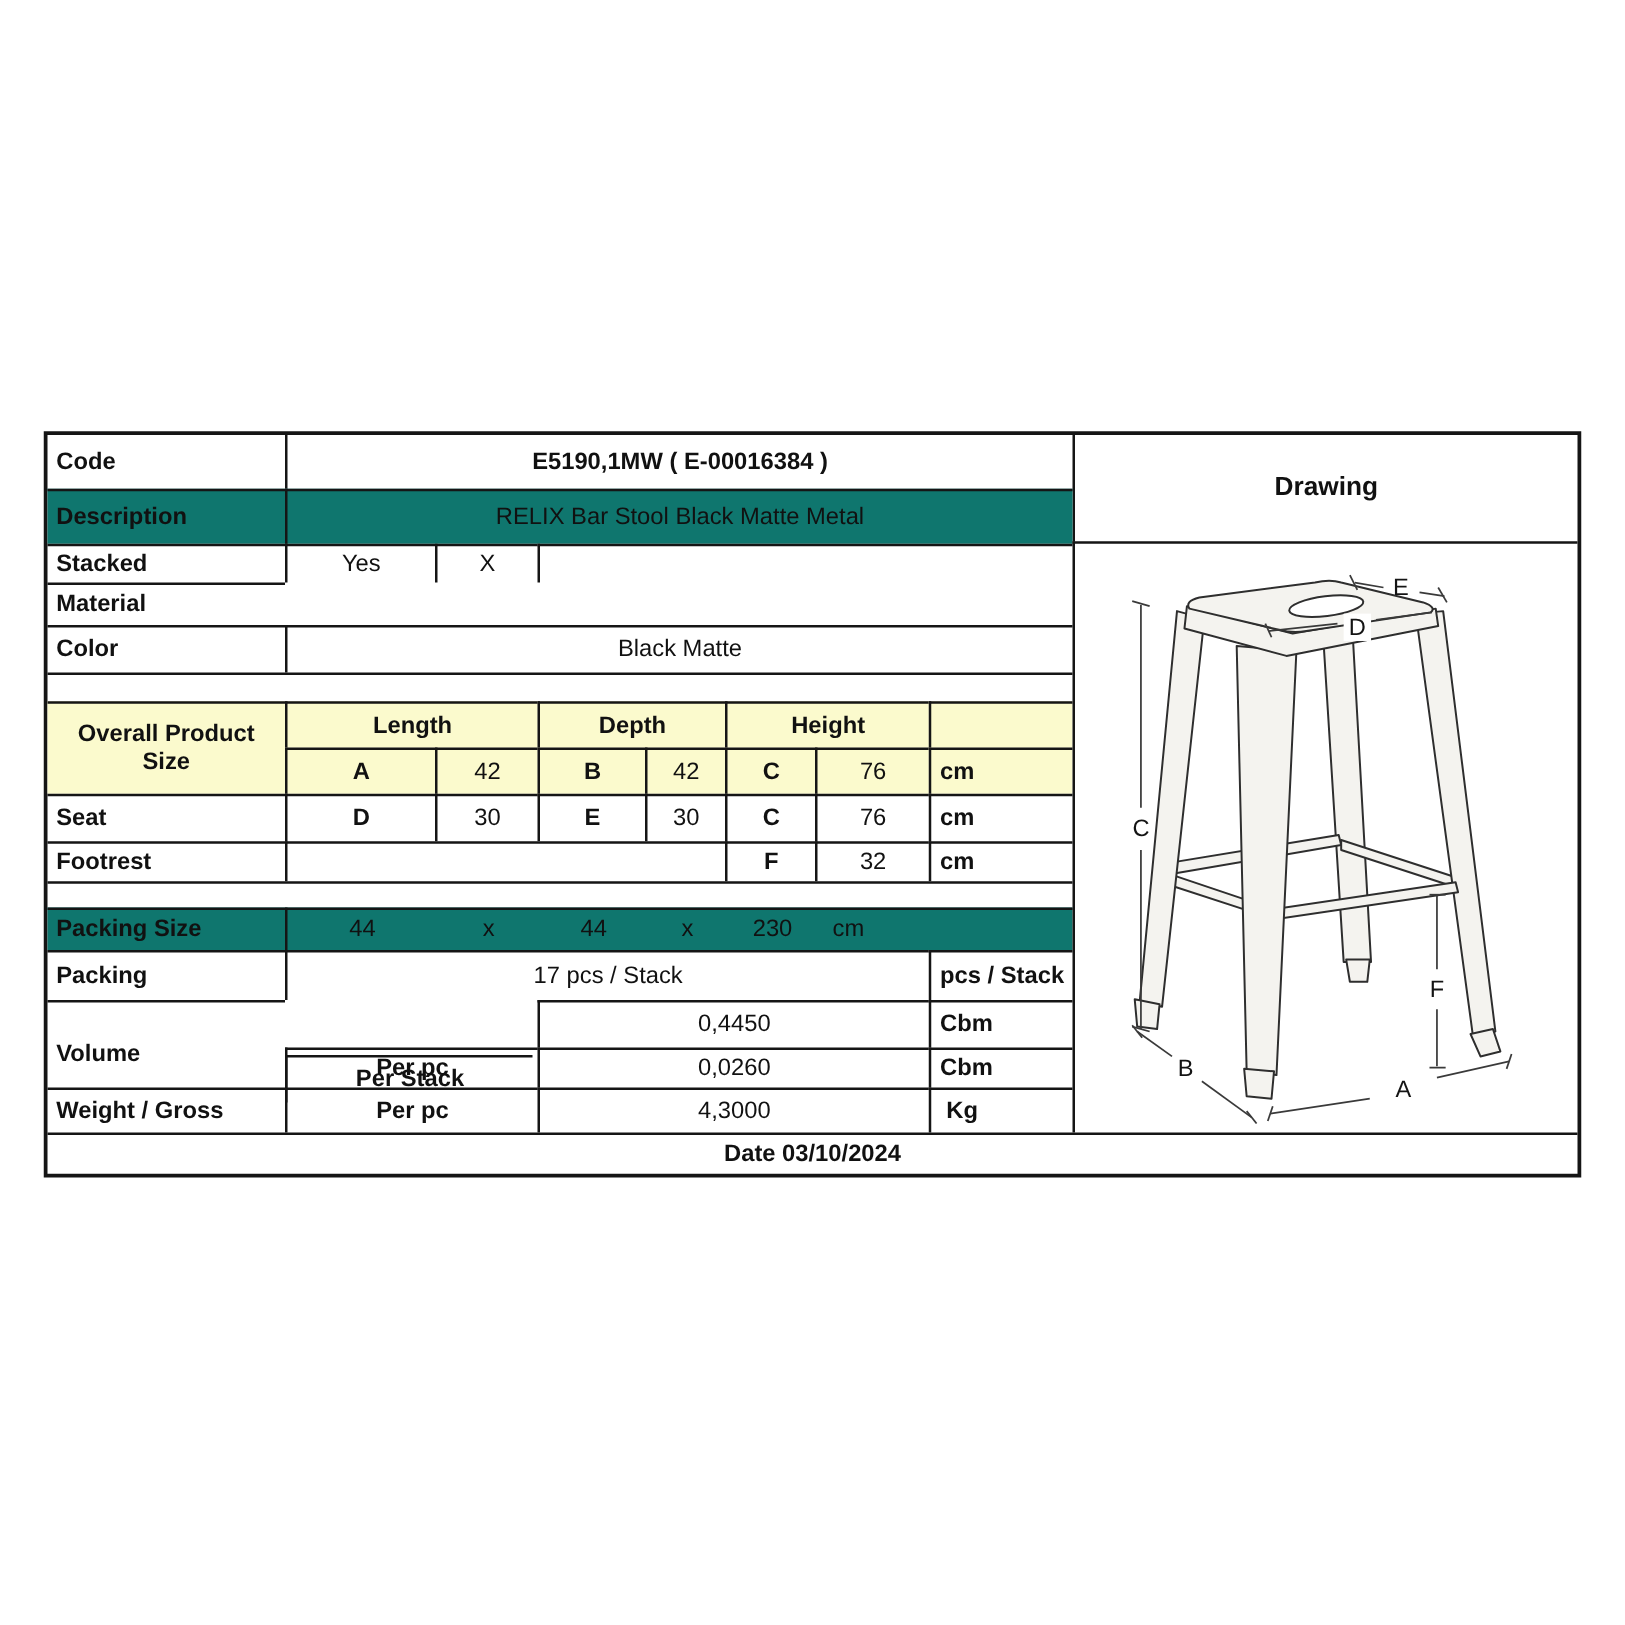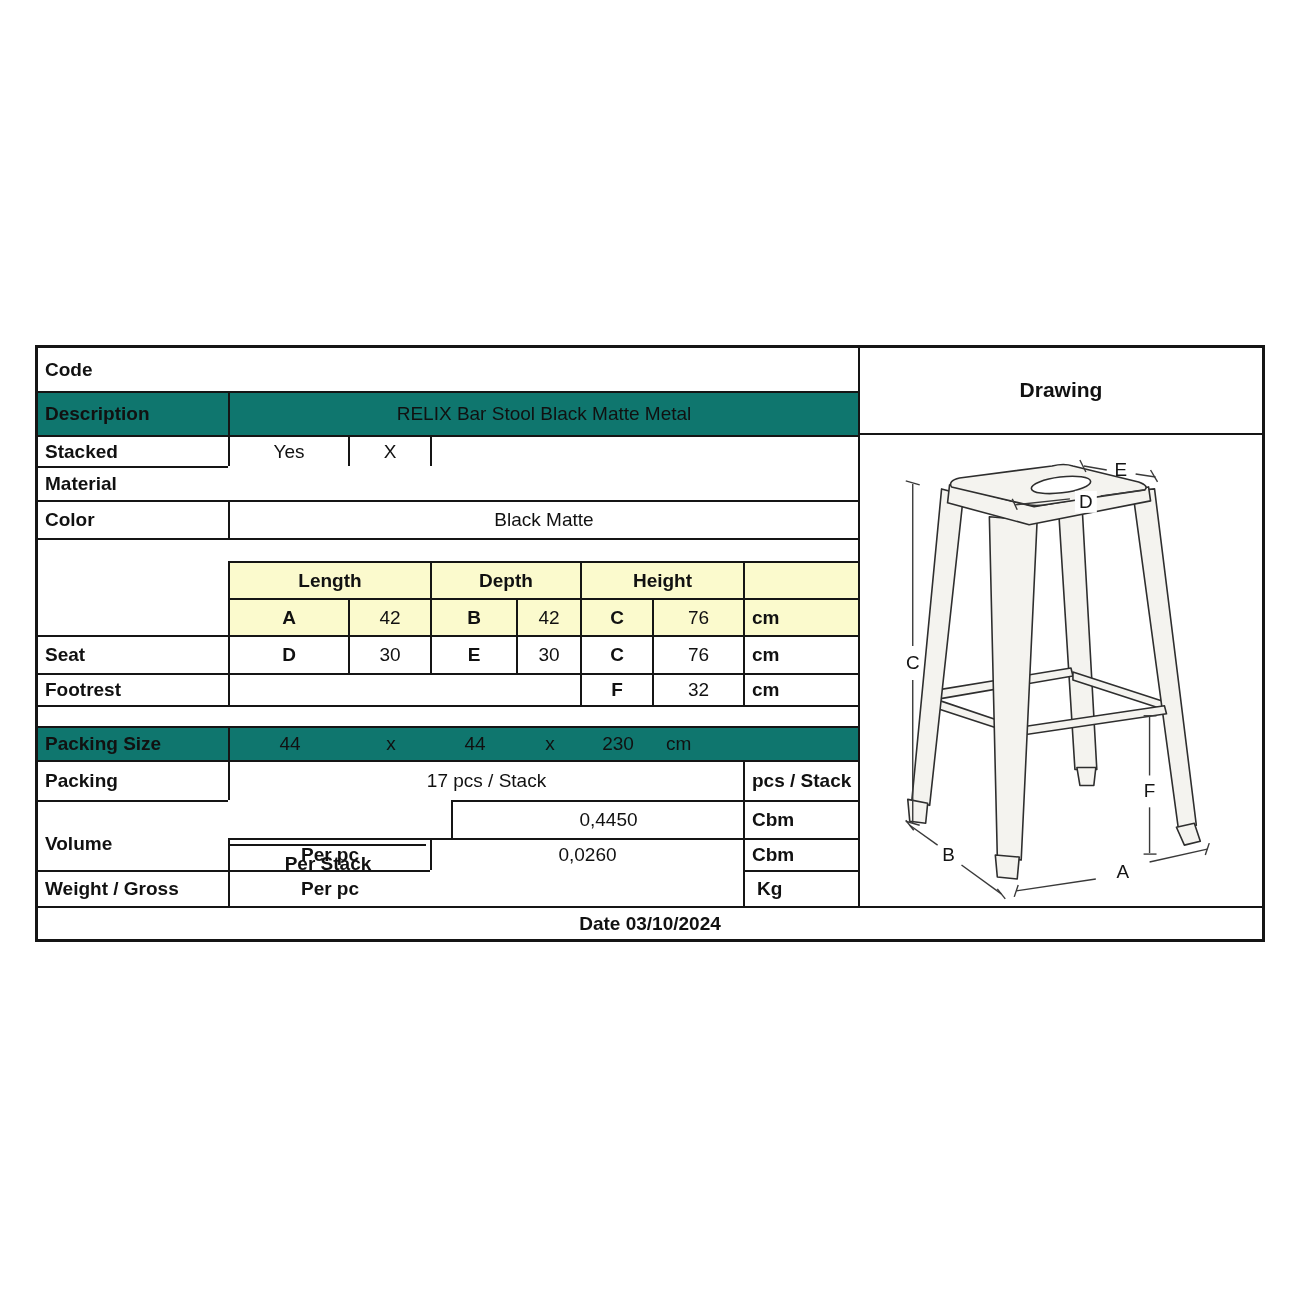--- a/index.html
+++ b/index.html
@@ -25,37 +25,39 @@
 </style>
 </head>
 <body>
 
 <div class="sheet">
 
 
   <div class="tbl">
 
     <div class="cell lab" style="left:0;top:0;width:190px;height:43px;">Code</div>
+    <div class="cell bl bold" style="left:190px;top:0;width:630px;height:43px;">E5190,1MW ( E-00016384 )</div>
     <div class="cell bl drawing-title" style="left:820px;top:0;width:404px;height:85px;">Drawing</div>
 
     <div class="cell bt lab gray" style="left:0;top:43px;width:190px;height:44px;">Description</div>
     <div class="cell bt bl gray" style="left:190px;top:43px;width:630px;height:44px;">RELIX Bar Stool Black Matte Metal</div>
 
     <div class="cell bt lab" style="left:0;top:87px;width:190px;height:31px;">Stacked</div>
     <div class="cell bt bl" style="left:190px;top:87px;width:120px;height:31px;">Yes</div>
     <div class="cell bt bl" style="left:310px;top:87px;width:82px;height:31px;">X</div>
     <div class="cell bt bl" style="left:392px;top:87px;width:428px;height:31px;"></div>
 
     <div class="cell bt lab" style="left:0;top:118px;width:190px;height:34px;">Material</div>
 
     <div class="cell bt lab" style="left:0;top:152px;width:190px;height:38px;">Color</div>
     <div class="cell bt bl" style="left:190px;top:152px;width:630px;height:38px;">Black Matte</div>
 
     <div class="cell bt" style="left:0;top:190px;width:820px;height:23px;"></div>
 
+    <div class="cell bt yellow bold ctr2" style="left:0;top:213px;width:190px;height:74px;padding:0 6px;">Overall Product Size</div>
     <div class="cell bt bl yellow bold" style="left:190px;top:213px;width:202px;height:37px;">Length</div>
     <div class="cell bt bl yellow bold" style="left:392px;top:213px;width:150px;height:37px;">Depth</div>
     <div class="cell bt bl yellow bold" style="left:542px;top:213px;width:163px;height:37px;">Height</div>
     <div class="cell bt bl yellow" style="left:705px;top:213px;width:115px;height:37px;"></div>
 
     <div class="cell bt bl yellow bold" style="left:190px;top:250px;width:120px;height:37px;">A</div>
     <div class="cell bt bl yellow" style="left:310px;top:250px;width:82px;height:37px;">42</div>
     <div class="cell bt bl yellow bold" style="left:392px;top:250px;width:86px;height:37px;">B</div>
     <div class="cell bt bl yellow" style="left:478px;top:250px;width:64px;height:37px;">42</div>
     <div class="cell bt bl yellow bold" style="left:542px;top:250px;width:72px;height:37px;">C</div>
@@ -88,28 +90,29 @@
       <span class="ps-col" style="width:72px;">230</span>
       <span class="ps-col" style="width:91px;justify-content:flex-start;padding-left:12px;">cm</span>
     </div>
 
     <div class="cell bt lab" style="left:0;top:412px;width:190px;height:40px;">Packing</div>
     <div class="cell bt bl" style="left:190px;top:412px;width:515px;height:40px;">17 pcs / Stack</div>
     <div class="cell bt bl bold leftal" style="left:705px;top:412px;width:115px;height:40px;">pcs / Stack</div>
 
     <div class="cell bt lab" style="left:0;top:452px;width:190px;height:86px;">Volume</div>
     <div class="cell bt bl bold" style="left:190px;top:452px;width:198px;height:38px;margin-top:44px;">Per Stack</div>
-    <div class="cell bt bl" style="left:392px;top:452px;width:313px;height:38px;margin-left:21px;">0,4450</div>
+    <div class="cell bt bl" style="left:392px;top:452px;width:313px;height:38px;">0,4450</div>
     <div class="cell bt bl bold leftal" style="left:705px;top:452px;width:115px;height:38px;">Cbm</div>
     <div class="cell bt bl bold" style="left:190px;top:490px;width:202px;height:32px;">Per pc</div>
     <div class="cell bt bl" style="left:392px;top:490px;width:313px;height:32px;">0,0260</div>
     <div class="cell bt bl bold leftal" style="left:705px;top:490px;width:115px;height:32px;">Cbm</div>
 
     <div class="cell bt lab" style="left:0;top:522px;width:190px;height:36px;">Weight / Gross</div>
     <div class="cell bt bl bold" style="left:190px;top:522px;width:202px;height:36px;">Per pc</div>
+    <div class="cell bt bl" style="left:392px;top:522px;width:313px;height:36px;">4,3000</div>
     <div class="cell bt bl bold leftal" style="left:705px;top:522px;width:115px;height:36px;padding-left:12px;">Kg</div>
 
     <div class="cell bt bold" style="left:0;top:558px;width:1224px;height:33px;">Date 03/10/2024</div>
 
     <div class="cell bt bl" style="left:820px;top:85px;width:404px;height:473px;">
       <svg width="404" height="473" viewBox="0 0 404 473">
         <g fill="#f4f3ef" stroke="#2e2e2e" stroke-width="1.6" stroke-linejoin="round">
 
           <polygon points="198,50 216,336 238,336 222,50"></polygon>
           <polygon points="218,334 221,352 235,352 237,334"></polygon>

